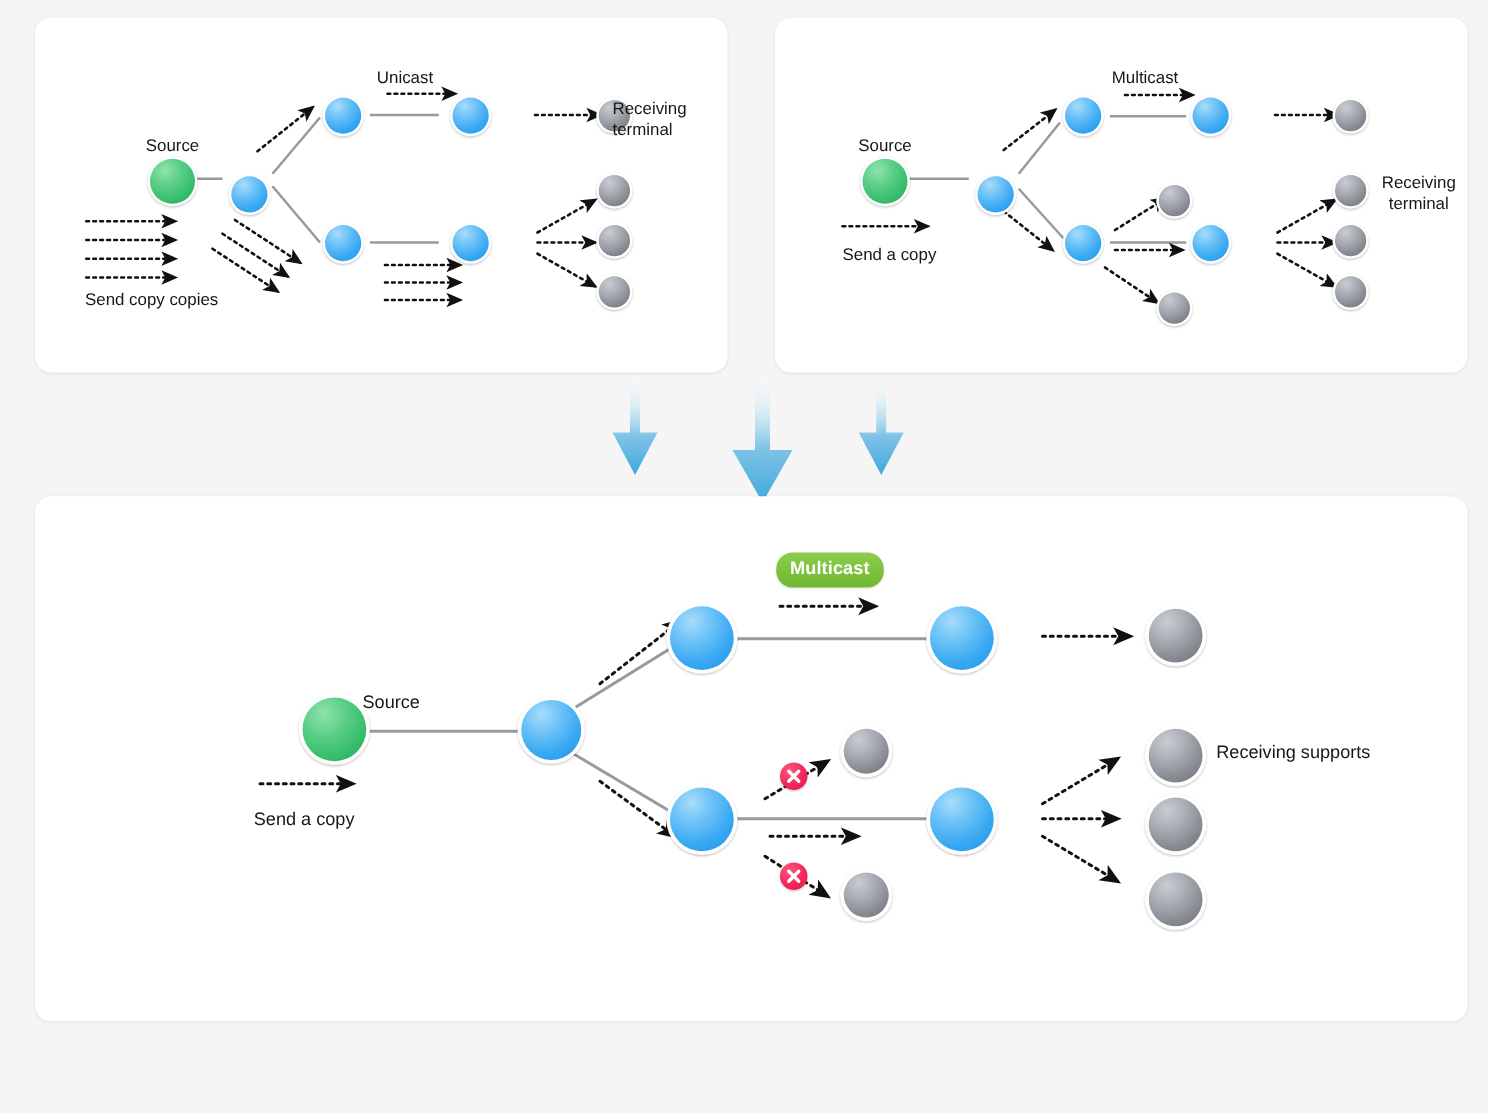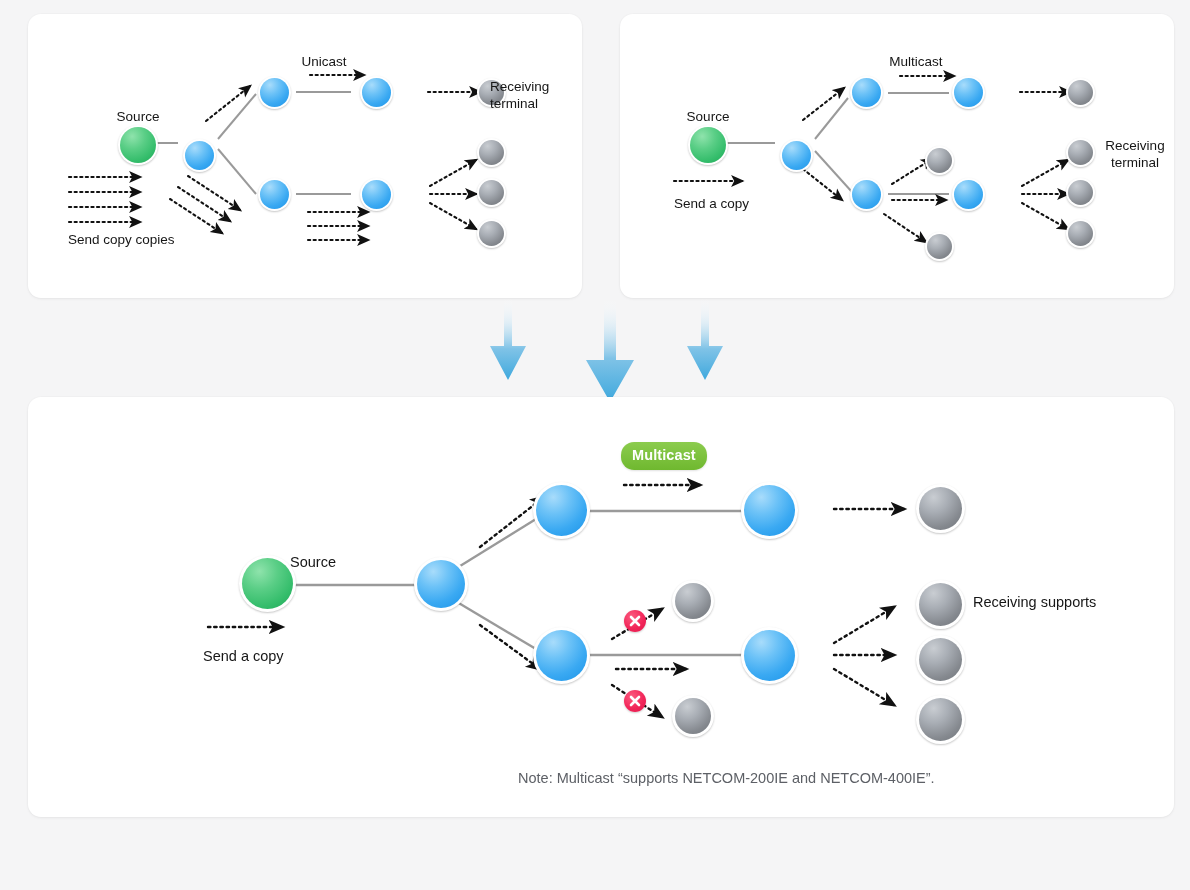--- a/index.html
+++ b/index.html
@@ -432,18 +432,17 @@
           <path d="M7,7 L15,15 M15,7 L7,15" stroke="#ffffff" stroke-width="2.6" stroke-linecap="round"></path>
         </svg>
       </div>
 
       <div id="multicast-badge" style="left:593px;top:442px;transform:translate(0,-397px);">Multicast</div>
 
       <div class="labeltext" style="left:262px;top:156px;font-size:14.5px;">Source</div>
       <div class="labeltext" style="left:175px;top:250px;font-size:14.5px;">Send a copy</div>
       <div class="labeltext" style="left:945px;top:196px;font-size:14.5px;">Receiving supports</div>
 
-      <div id="multicast-note" style="left:490px;top:770px;transform:translate(0,-397px);">Note: Multicast “supports NETCOM-200IE and NETCOM-400IE”.</div>
 
     </div>
   </div>
 
 </div>
 
 </body></html>

